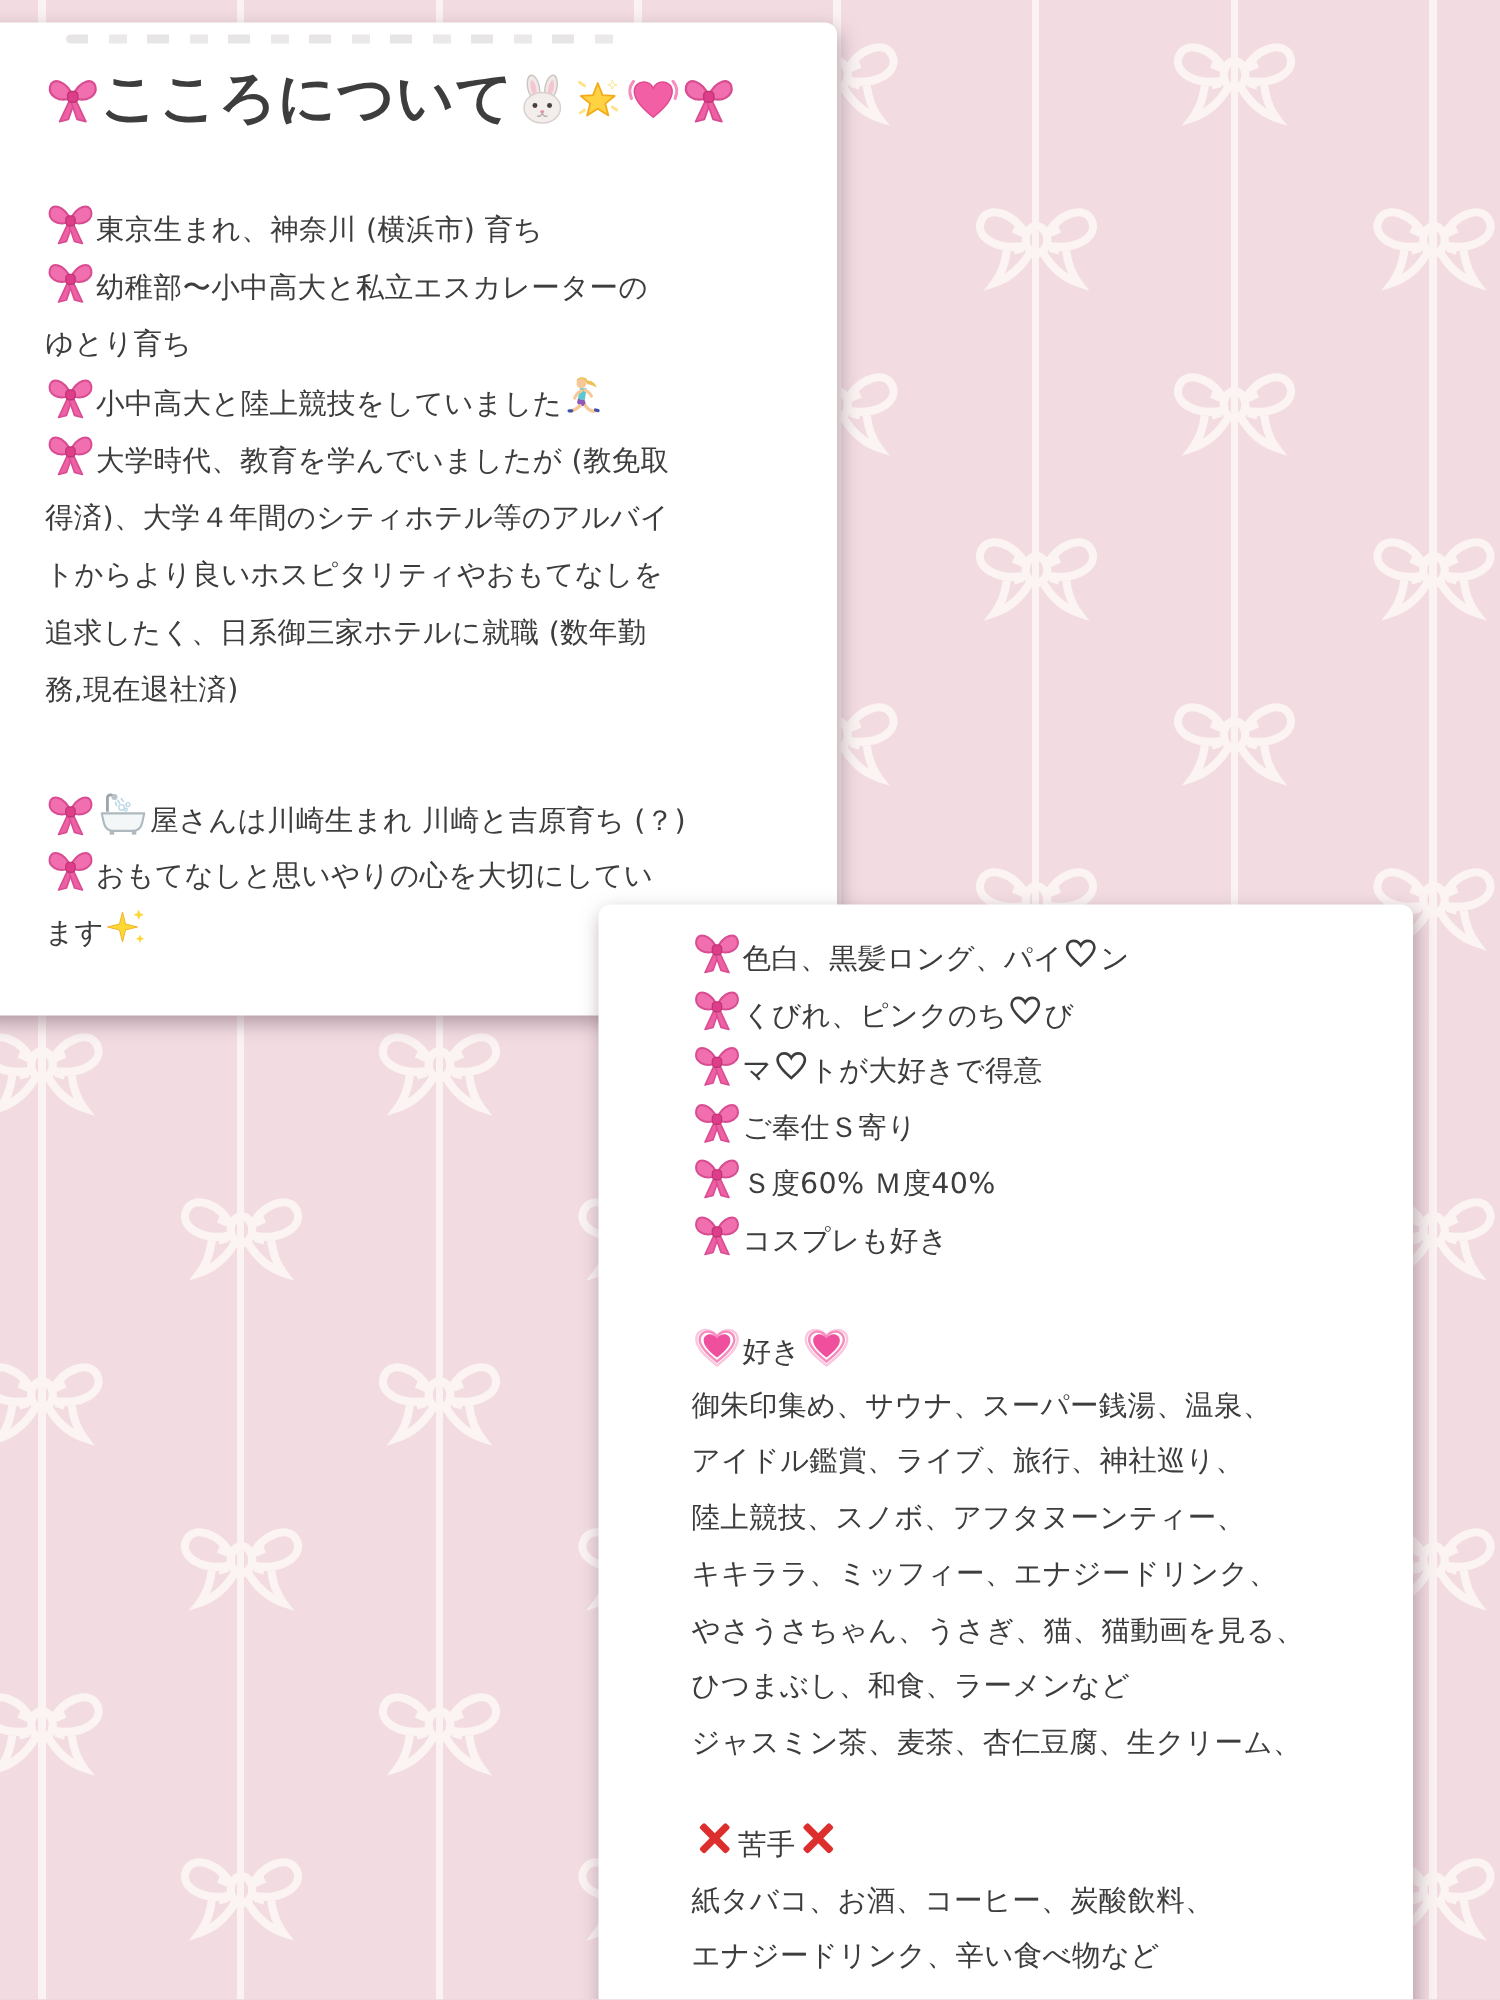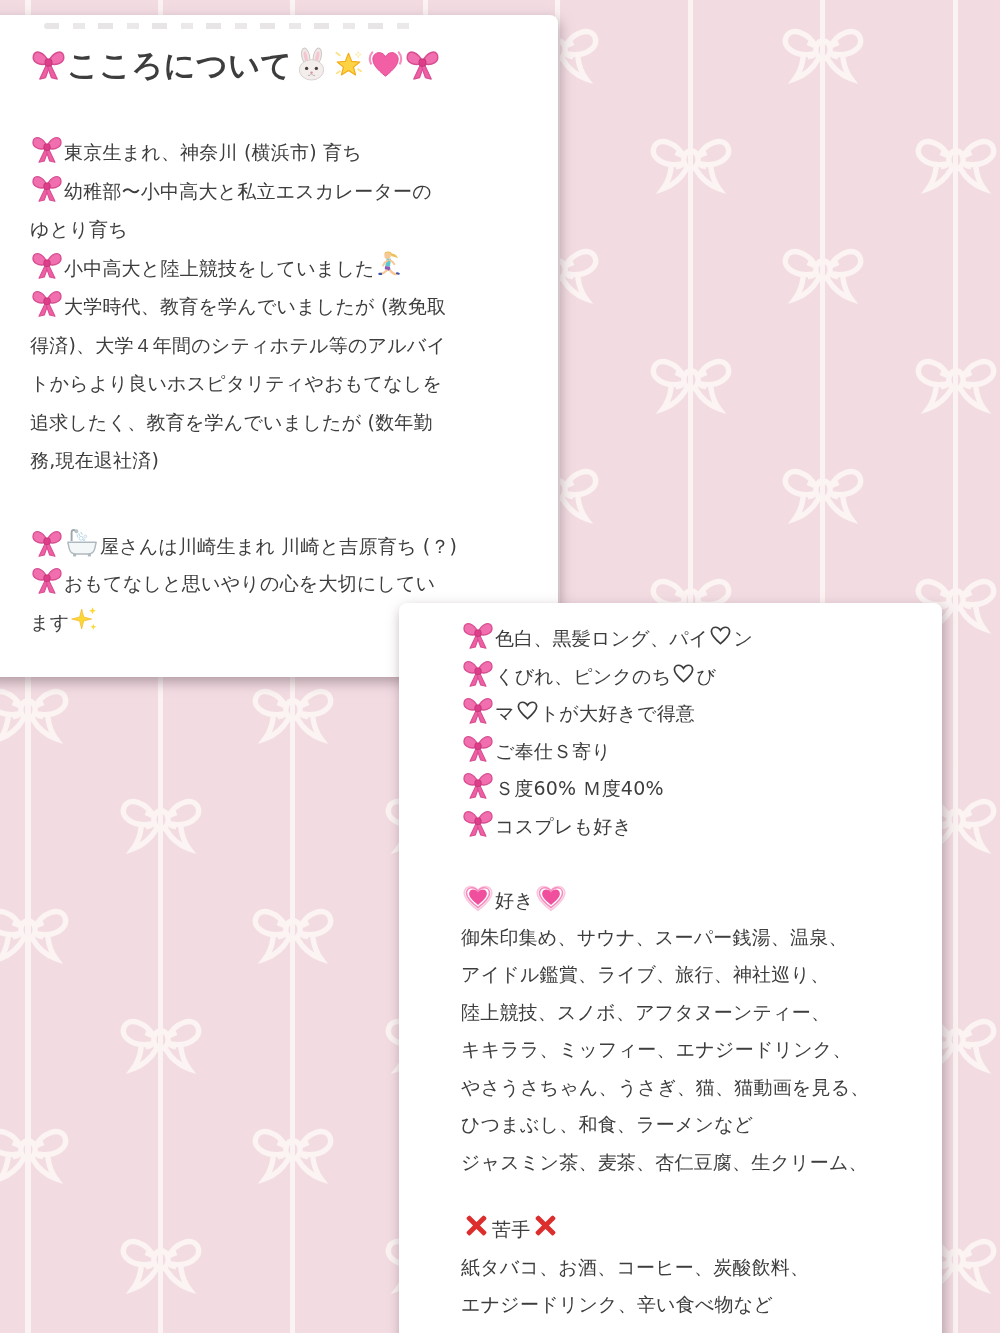--- a/index.html
+++ b/index.html
@@ -16,21 +16,21 @@
   .bgbow{position:absolute;width:90px;height:76px;stroke:#fbf4f3;stroke-width:6;fill:none;}
 
   
   .card{position:absolute;background:#ffffff;border-radius:8px;
     box-shadow:2px 5px 13px rgba(122,98,110,.55);color:#3d3d3d;}
   #card-about{left:-16px;top:15px;width:574px;height:662px;}
   #card-details{left:399px;top:603px;width:543px;height:780px;}
   .c1-inner{padding:31px 14px 0 46px;}
   .c2-inner{padding:16px 12px 0 34px;}
 
-  .title{font-size:31px;font-weight:bold;height:38px;line-height:38px;white-space:nowrap;letter-spacing:.5px;}
+  .title{font-size:38px;font-weight:bold;height:38px;line-height:38px;white-space:nowrap;letter-spacing:.5px;}
   .jline{white-space:nowrap;font-size:19px;letter-spacing:.2px;}
   .c1-inner .jline{height:38.5px;line-height:38.5px;}
   .c2-inner .jline{height:37.5px;line-height:37.5px;margin-left:28px;}
   .p1{margin-top:49px;}
   .p2{margin-top:46px;}
   .sec-b{margin-top:37px;}
   .sec-c{margin-top:30px;}
 
   
   .smudge{position:absolute;top:8px;left:60px;width:375px;height:6px;opacity:.45;border-radius:3px;
@@ -306,21 +306,21 @@
           <div class="jline"><svg class="emj e-bow">
               <use href="#e-bow"></use>
             </svg>小中高大と陸上競技をしていました<svg class="emj e-runner">
               <use href="#e-runner"></use>
             </svg></div>
           <div class="jline"><svg class="emj e-bow">
               <use href="#e-bow"></use>
             </svg>大学時代、教育を学んでいましたが (教免取</div>
           <div class="jline">得済)、大学４年間のシティホテル等のアルバイ</div>
           <div class="jline">トからより良いホスピタリティやおもてなしを</div>
-          <div class="jline">追求したく、教育を学んでいましたが (数年勤</div>
+          <div class="jline">追求したく、日系御三家ホテルに就職 (数年勤</div>
           <div class="jline">務,現在退社済)</div>
         </div>
       <div class="p2">
           <div class="jline"><svg class="emj e-bow">
               <use href="#e-bow"></use>
             </svg><svg class="emj e-bath">
               <use href="#e-bath"></use>
             </svg>屋さんは川崎生まれ 川崎と吉原育ち (？)</div>
           <div class="jline"><svg class="emj e-bow">
               <use href="#e-bow"></use>

